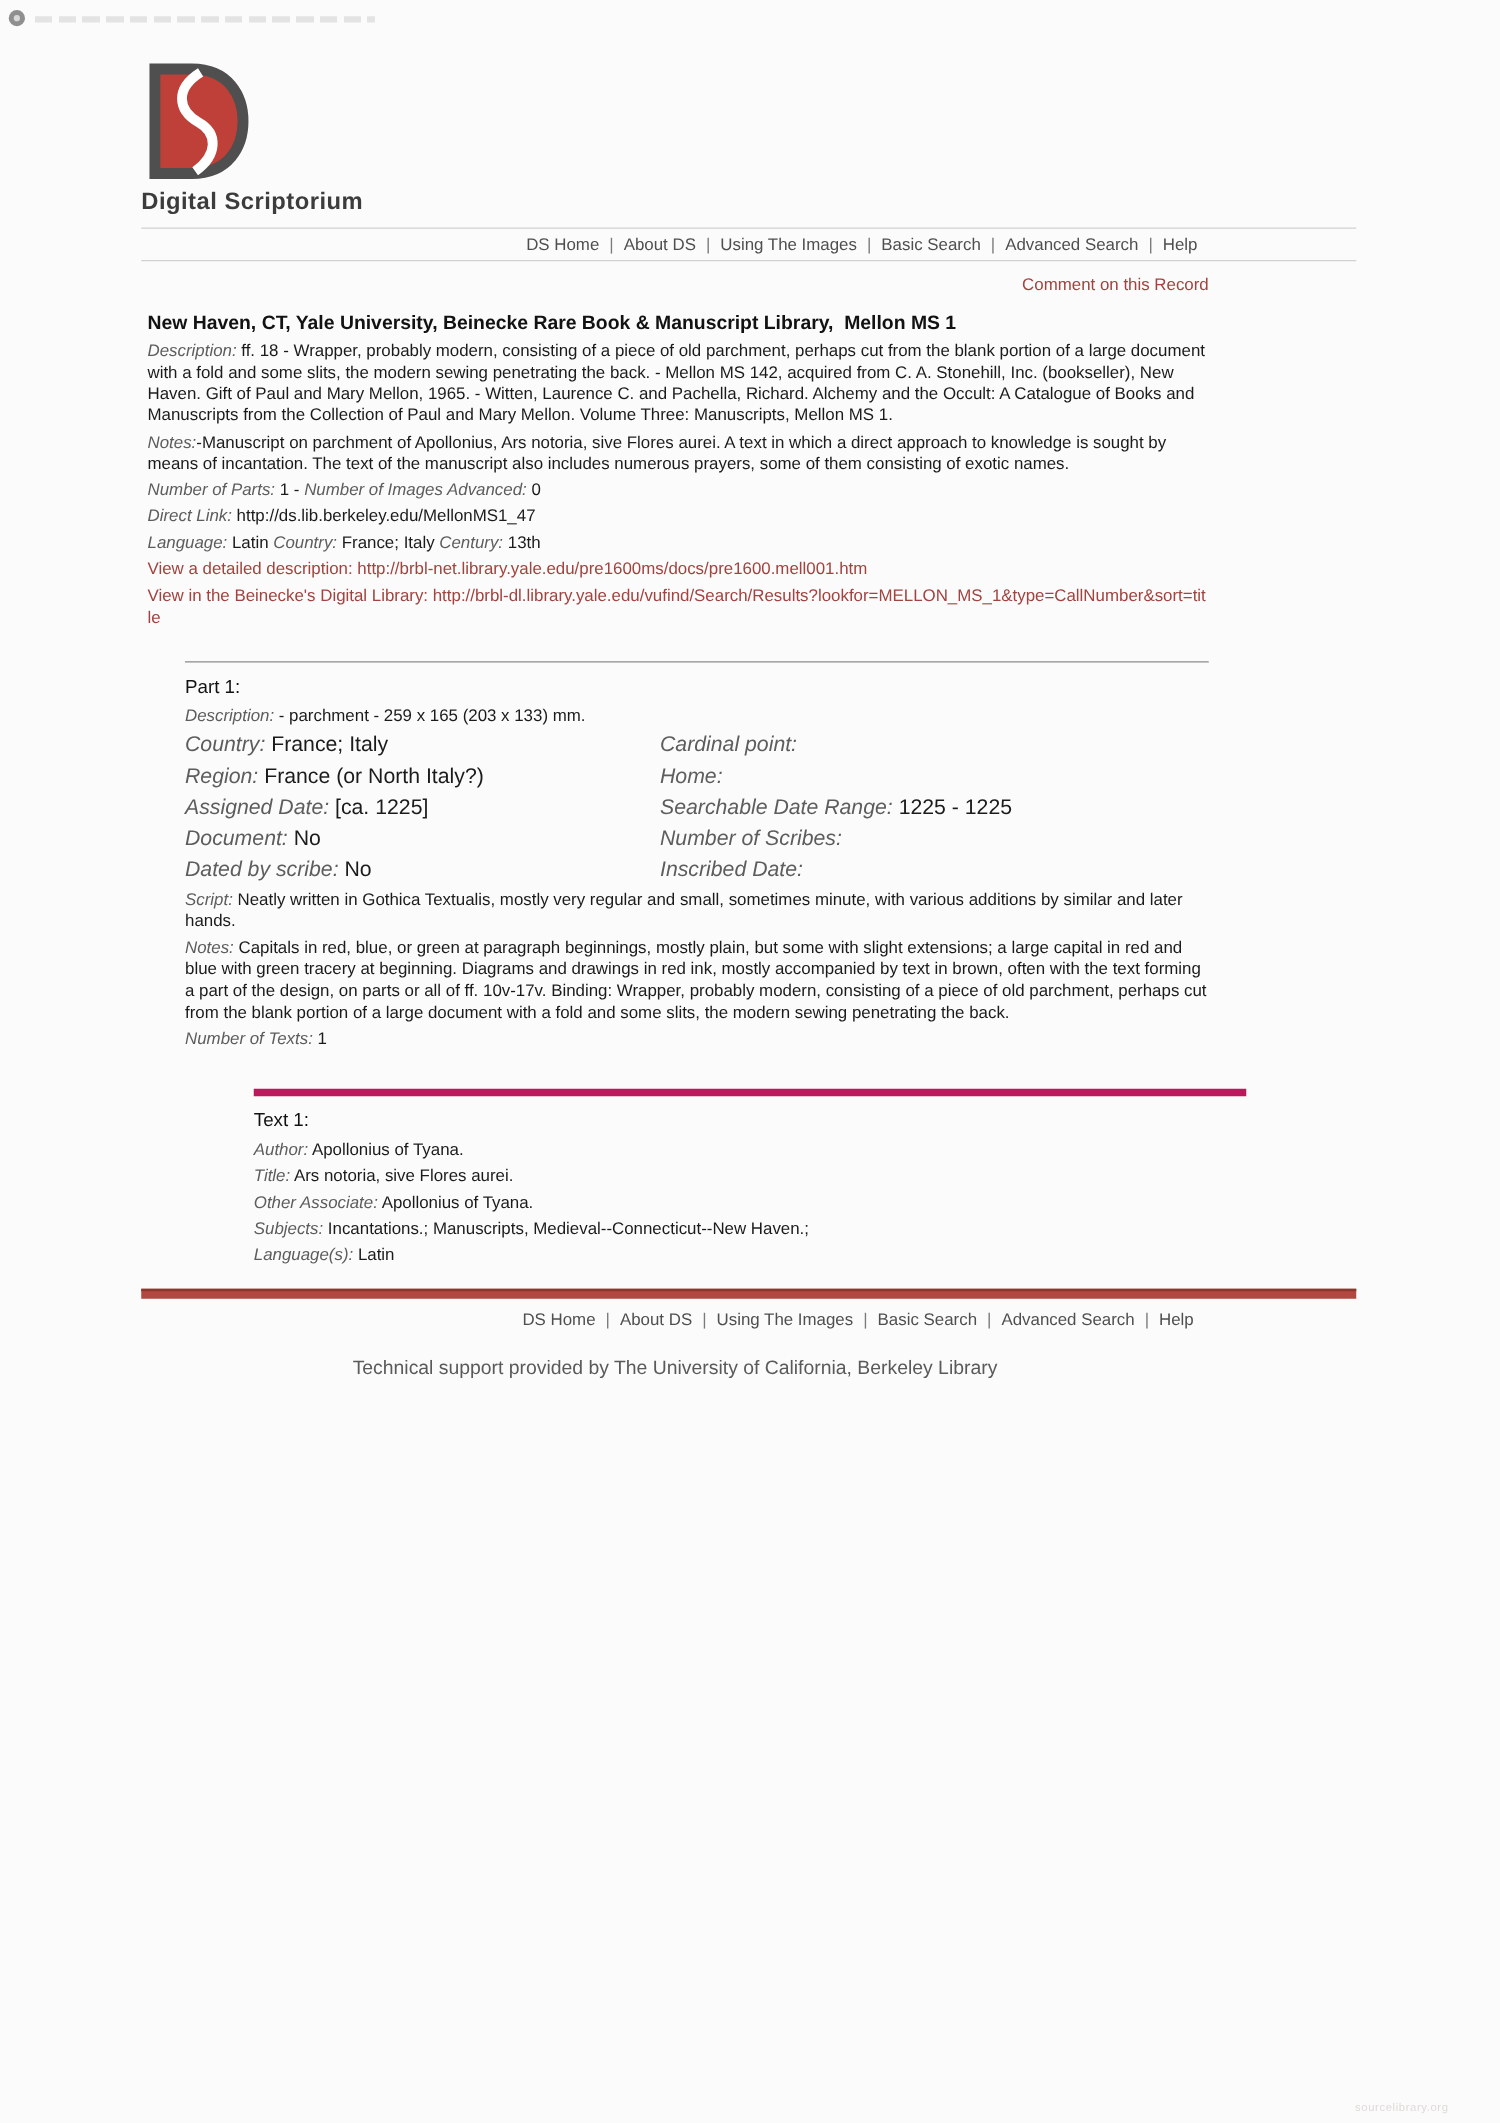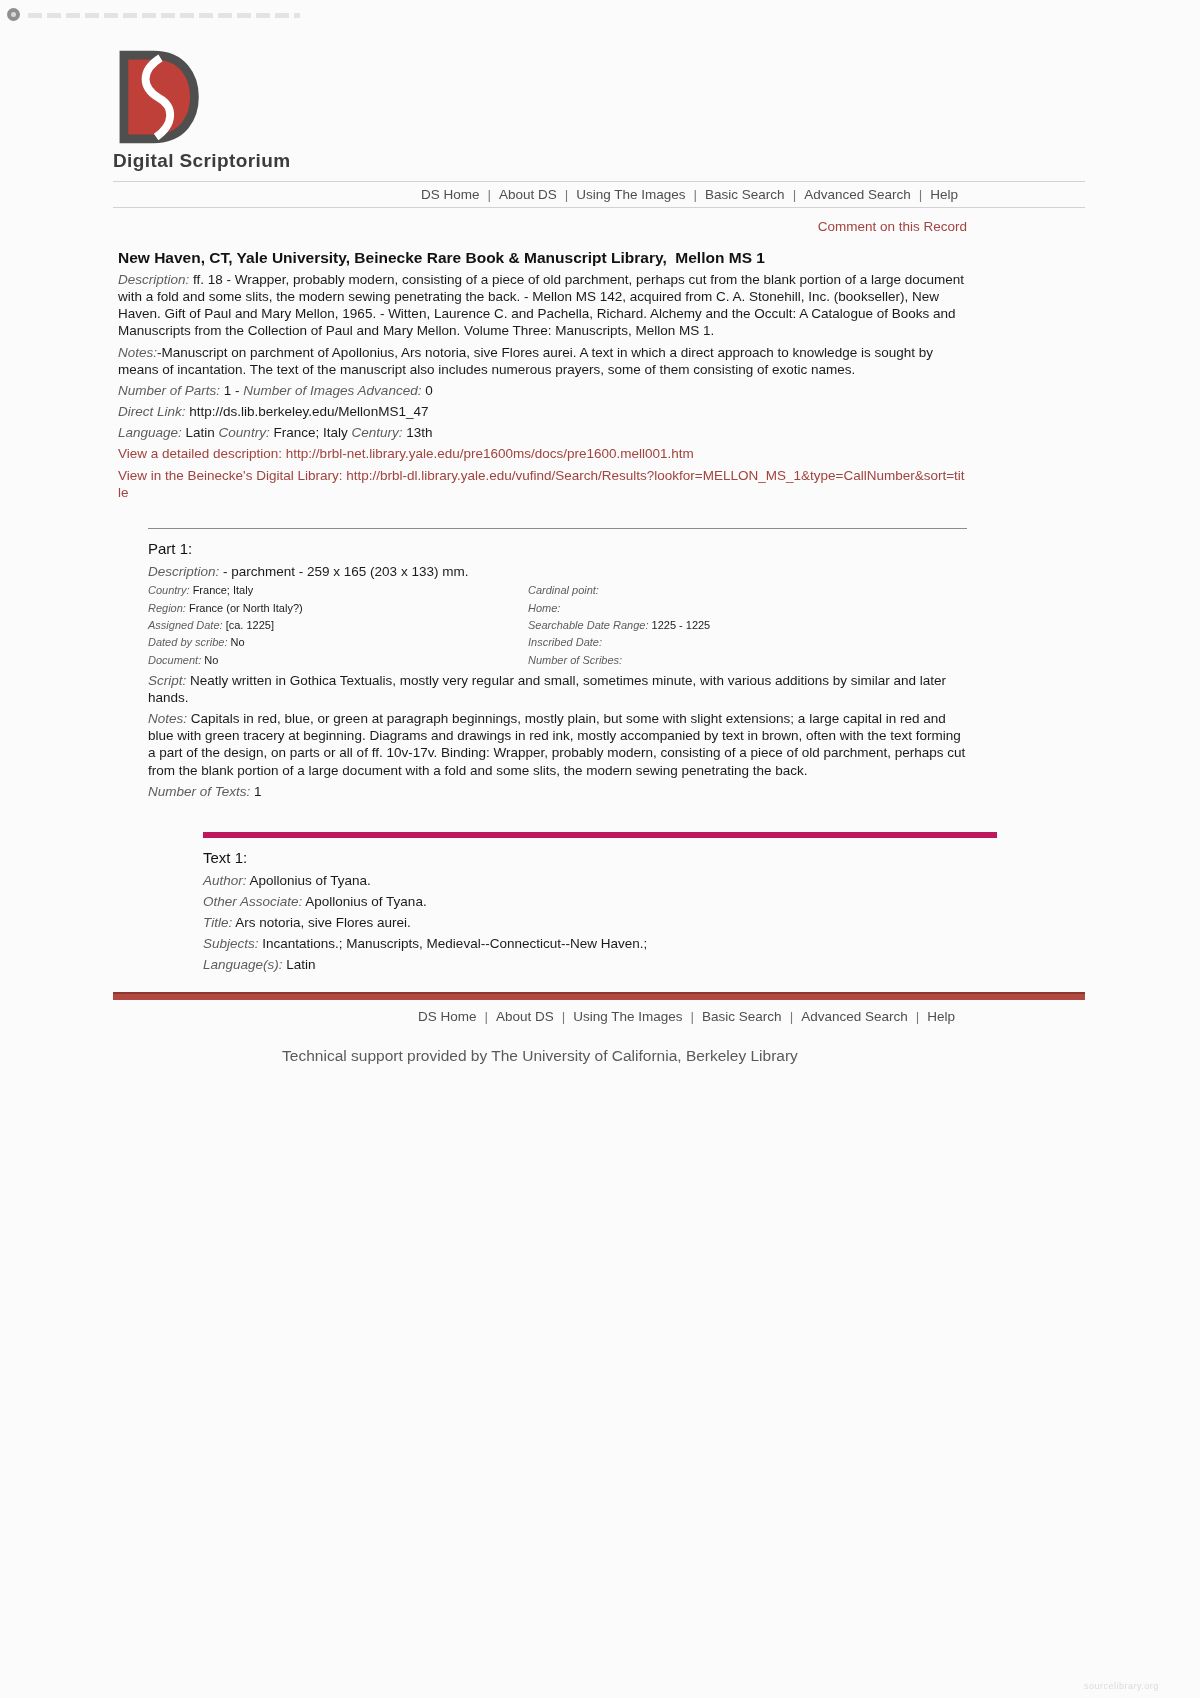--- a/index.html
+++ b/index.html
@@ -29,21 +29,21 @@
   .comment-row{text-align:right;margin-top:11px;font-size:13.5px;}
   .red-link{color:#a1433e;cursor:pointer;}
   .record-title{margin-top:15px;font-size:15.5px;font-weight:bold;color:#121212;white-space:pre-wrap;}
   .para{margin:4px 0;font-size:13.5px;line-height:1.27;white-space:pre-wrap;}
   .seg-label{font-style:italic;color:#5d5d5d;}
   .seg-text{color:#1b1b1b;}
   .link-line{margin:4px 0;font-size:13.5px;line-height:1.3;color:#a1433e;word-break:break-all;}
   .part-section{margin-left:30px;width:819px;margin-top:26px;border-top:1px solid #8b8b8b;padding-top:11px;}
   .text-section{margin-left:55px;width:794px;margin-top:32px;border-top:6px solid #be185d;padding-top:11px;}
   .section-heading{font-size:15px;font-weight:normal;color:#121212;margin:0 0 6px 0;}
-  .grid-row{display:flex;margin:3.5px 0;font-size:11px;line-height:1.27;}
+  .grid-row{display:flex;margin:3.5px 0;font-size:17px;line-height:1.27;}
   .grid-left{width:380px;white-space:pre-wrap;}
   .grid-right{flex:1;white-space:pre-wrap;}
   .red-bar{width:972px;height:6px;background:#b04a41;border-top:2px solid #8e362e;margin-top:18px;}
   .footer-nav{width:842px;padding-right:130px;text-align:right;margin-top:9px;font-size:13.5px;color:#4f4f4f;}
   .support-line{width:854px;text-align:center;margin-top:23px;font-size:15.5px;color:#5a5a5a;}
   .bottom-watermark{position:absolute;left:1084px;top:1681px;font-size:9px;color:#dddbd6;letter-spacing:.5px;}
 </style>
 </head>
 <body>
 
@@ -91,37 +91,37 @@
       </div>
       <div class="grid-row">
         <div class="grid-left"><span class="seg-label">Region:</span><span class="seg-text"> France (or North Italy?)</span></div>
         <div class="grid-right"><span class="seg-label">Home:</span></div>
       </div>
       <div class="grid-row">
         <div class="grid-left"><span class="seg-label">Assigned Date:</span><span class="seg-text"> [ca. 1225]</span></div>
         <div class="grid-right"><span class="seg-label">Searchable Date Range:</span><span class="seg-text"> 1225 - 1225</span></div>
       </div>
       <div class="grid-row">
+        <div class="grid-left"><span class="seg-label">Document:</span><span class="seg-text"> No</span></div>
+        <div class="grid-right"><span class="seg-label">Number of Scribes:</span></div>
+      </div>
+      <div class="grid-row">
         <div class="grid-left"><span class="seg-label">Dated by scribe:</span><span class="seg-text"> No</span></div>
         <div class="grid-right"><span class="seg-label">Inscribed Date:</span></div>
-      </div>
-      <div class="grid-row">
-        <div class="grid-left"><span class="seg-label">Document:</span><span class="seg-text"> No</span></div>
-        <div class="grid-right"><span class="seg-label">Number of Scribes:</span></div>
       </div>
 
       <div class="para"><span class="seg-label">Script:</span><span class="seg-text"> Neatly written in Gothica Textualis, mostly very regular and small, sometimes minute, with various additions by similar and later hands.</span></div>
       <div class="para"><span class="seg-label">Notes:</span><span class="seg-text"> Capitals in red, blue, or green at paragraph beginnings, mostly plain, but some with slight extensions; a large capital in red and blue with green tracery at beginning. Diagrams and drawings in red ink, mostly accompanied by text in brown, often with the text forming a part of the design, on parts or all of ff. 10v-17v. Binding: Wrapper, probably modern, consisting of a piece of old parchment, perhaps cut from the blank portion of a large document with a fold and some slits, the modern sewing penetrating the back.</span></div>
       <div class="para"><span class="seg-label">Number of Texts:</span><span class="seg-text"> 1</span></div>
 
       <div class="text-section">
         <div class="section-heading">Text 1:</div>
         <div class="para"><span class="seg-label">Author:</span><span class="seg-text"> Apollonius of Tyana.</span></div>
+        <div class="para"><span class="seg-label">Title:</span><span class="seg-text"> Ars notoria, sive Flores aurei.</span></div>
         <div class="para"><span class="seg-label">Other Associate:</span><span class="seg-text"> Apollonius of Tyana.</span></div>
-        <div class="para"><span class="seg-label">Title:</span><span class="seg-text"> Ars notoria, sive Flores aurei.</span></div>
         <div class="para"><span class="seg-label">Subjects:</span><span class="seg-text"> Incantations.; Manuscripts, Medieval--Connecticut--New Haven.;</span></div>
         <div class="para"><span class="seg-label">Language(s):</span><span class="seg-text"> Latin</span></div>
       </div>
     </div>
 
   </div>
 
   <div class="red-bar"></div>
 
   <div class="footer-nav"><span class="nav-link">DS Home</span><span class="nav-sep">|</span><span class="nav-link">About DS</span><span class="nav-sep">|</span><span class="nav-link">Using The Images</span><span class="nav-sep">|</span><span class="nav-link">Basic Search</span><span class="nav-sep">|</span><span class="nav-link">Advanced Search</span><span class="nav-sep">|</span><span class="nav-link">Help</span></div>

